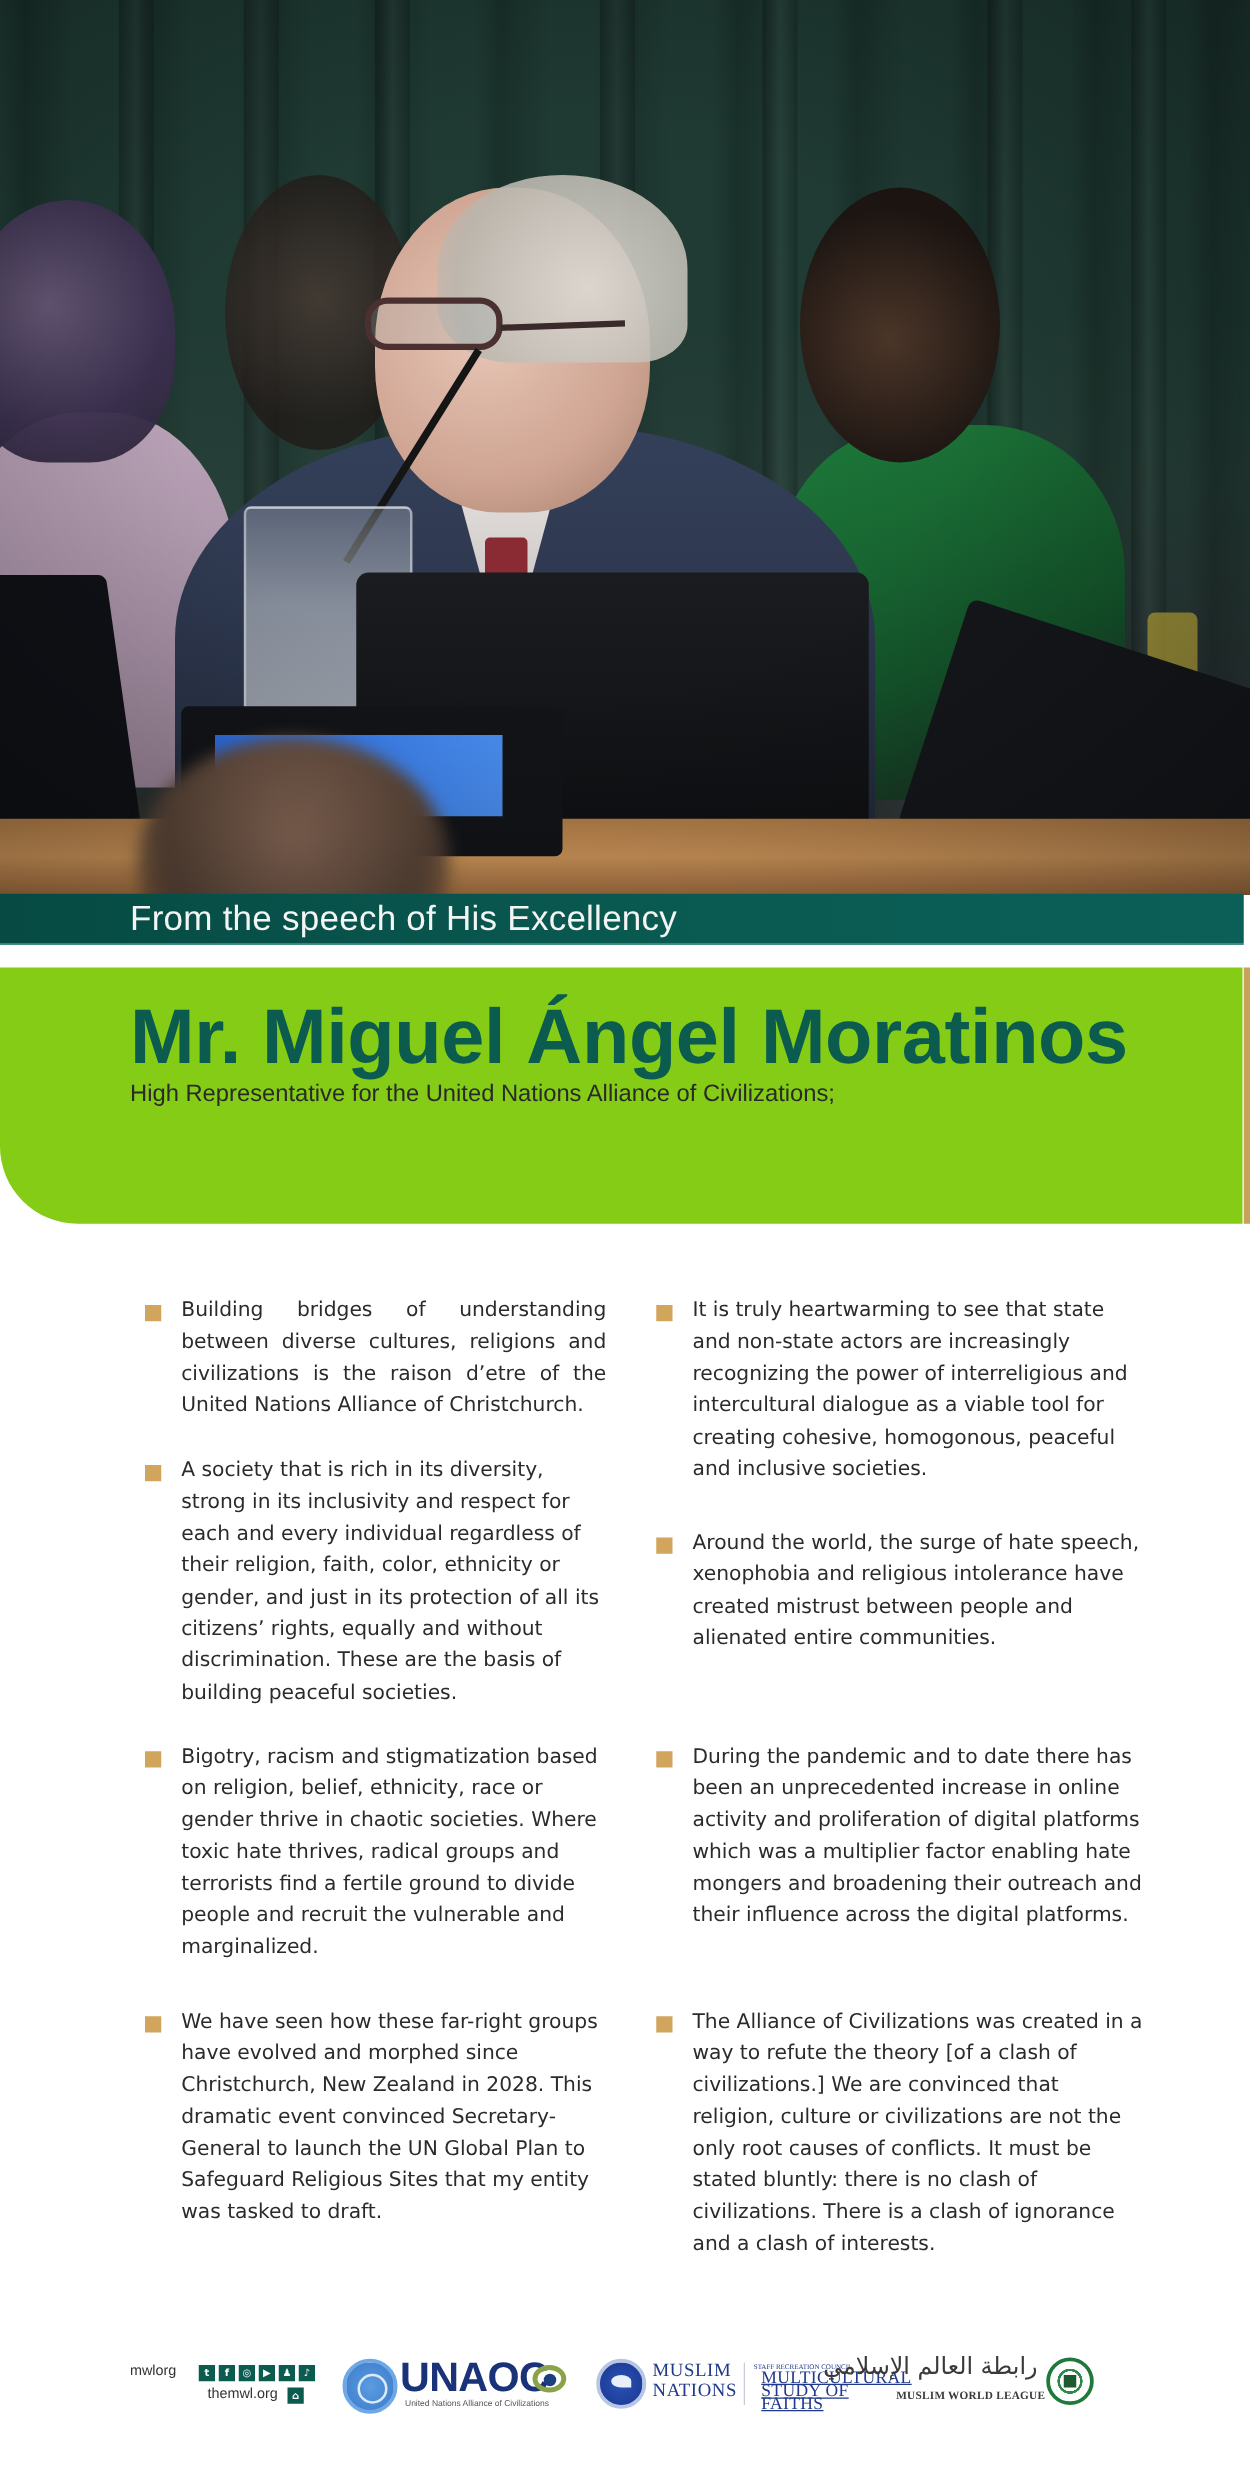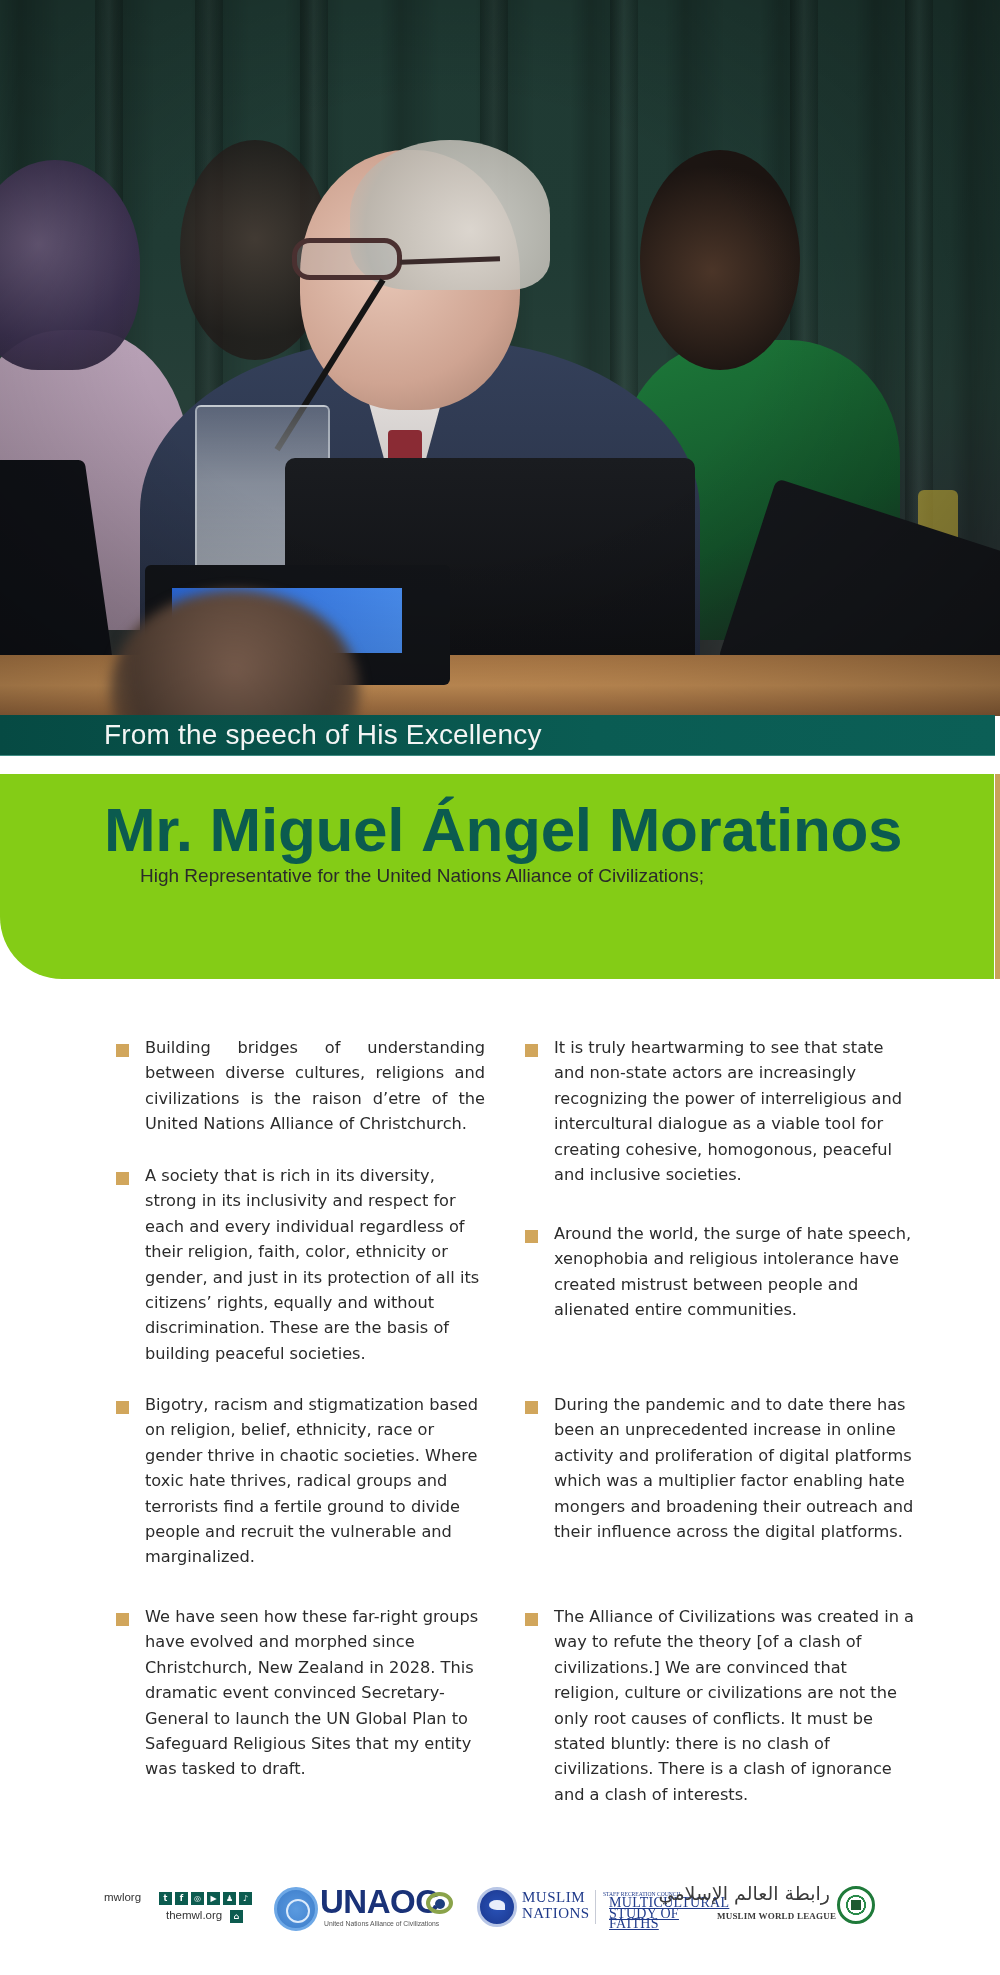--- a/index.html
+++ b/index.html
@@ -57,21 +57,21 @@
   }
   .gold-accent { position: absolute; left: 995px; top: 774px; width: 5px; height: 205px; background: #c9a25a; }
   .title-card .name {
     position: absolute; left: 104px; top: 20px;
     font-family: "Liberation Sans", "DejaVu Sans", sans-serif;
     font-size: 62px; font-weight: 700; color: #0b5b4f; letter-spacing: -0.3px; white-space: nowrap;
   }
   .title-card .role {
     position: absolute; left: 104px; top: 91px;
     font-family: "Liberation Sans", "DejaVu Sans", sans-serif;
-    font-size: 19px; color: #2a2a2a; white-space: nowrap; margin-left: 36px;
+    font-size: 19px; color: #2a2a2a; white-space: nowrap;
   }
   .title-card .context {
     position: absolute; left: 104px; top: 120px; width: 830px;
     font-family: "Liberation Sans", "DejaVu Sans", sans-serif;
     font-size: 22px; line-height: 25px; color: #222;
   }
 
   
   .bullets { position: absolute; left: 0; top: 0; width: 1000px; }
   .bullet { position: absolute; width: 370px; }

